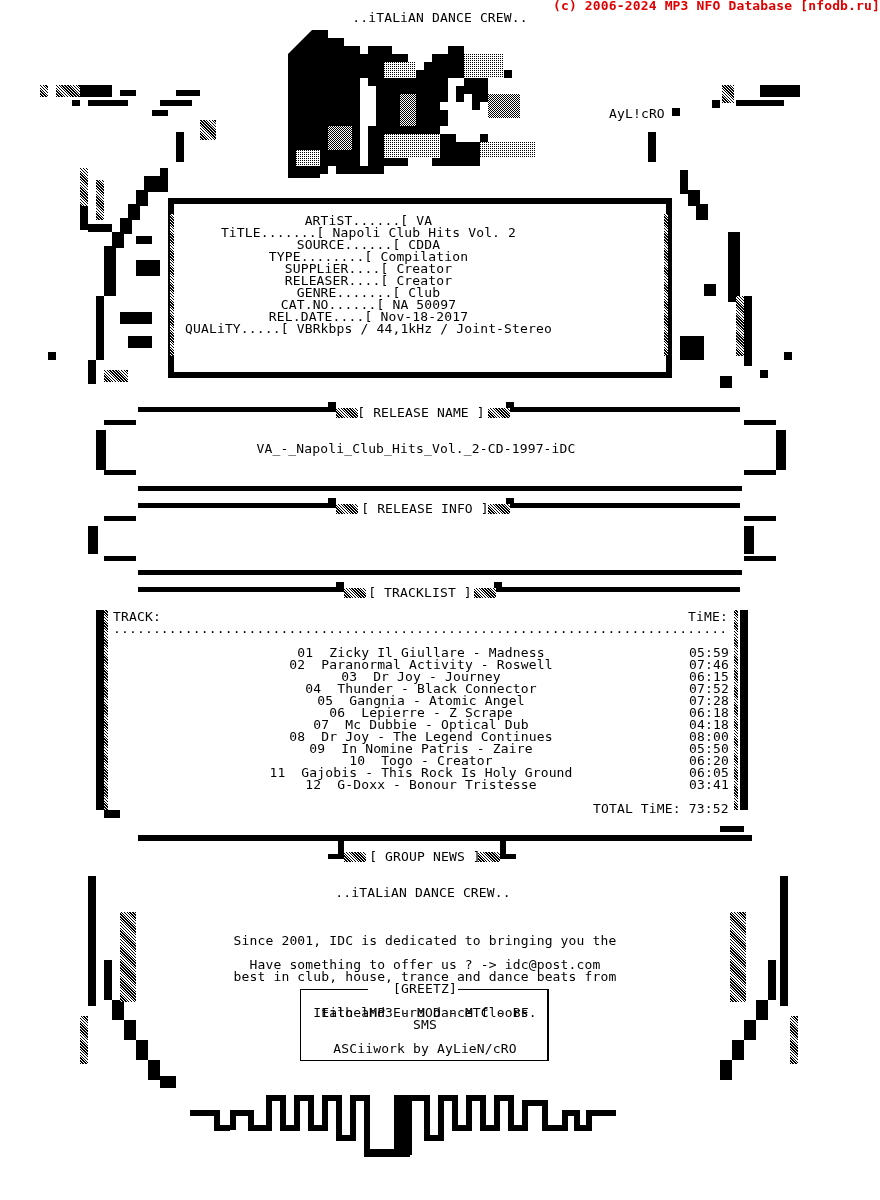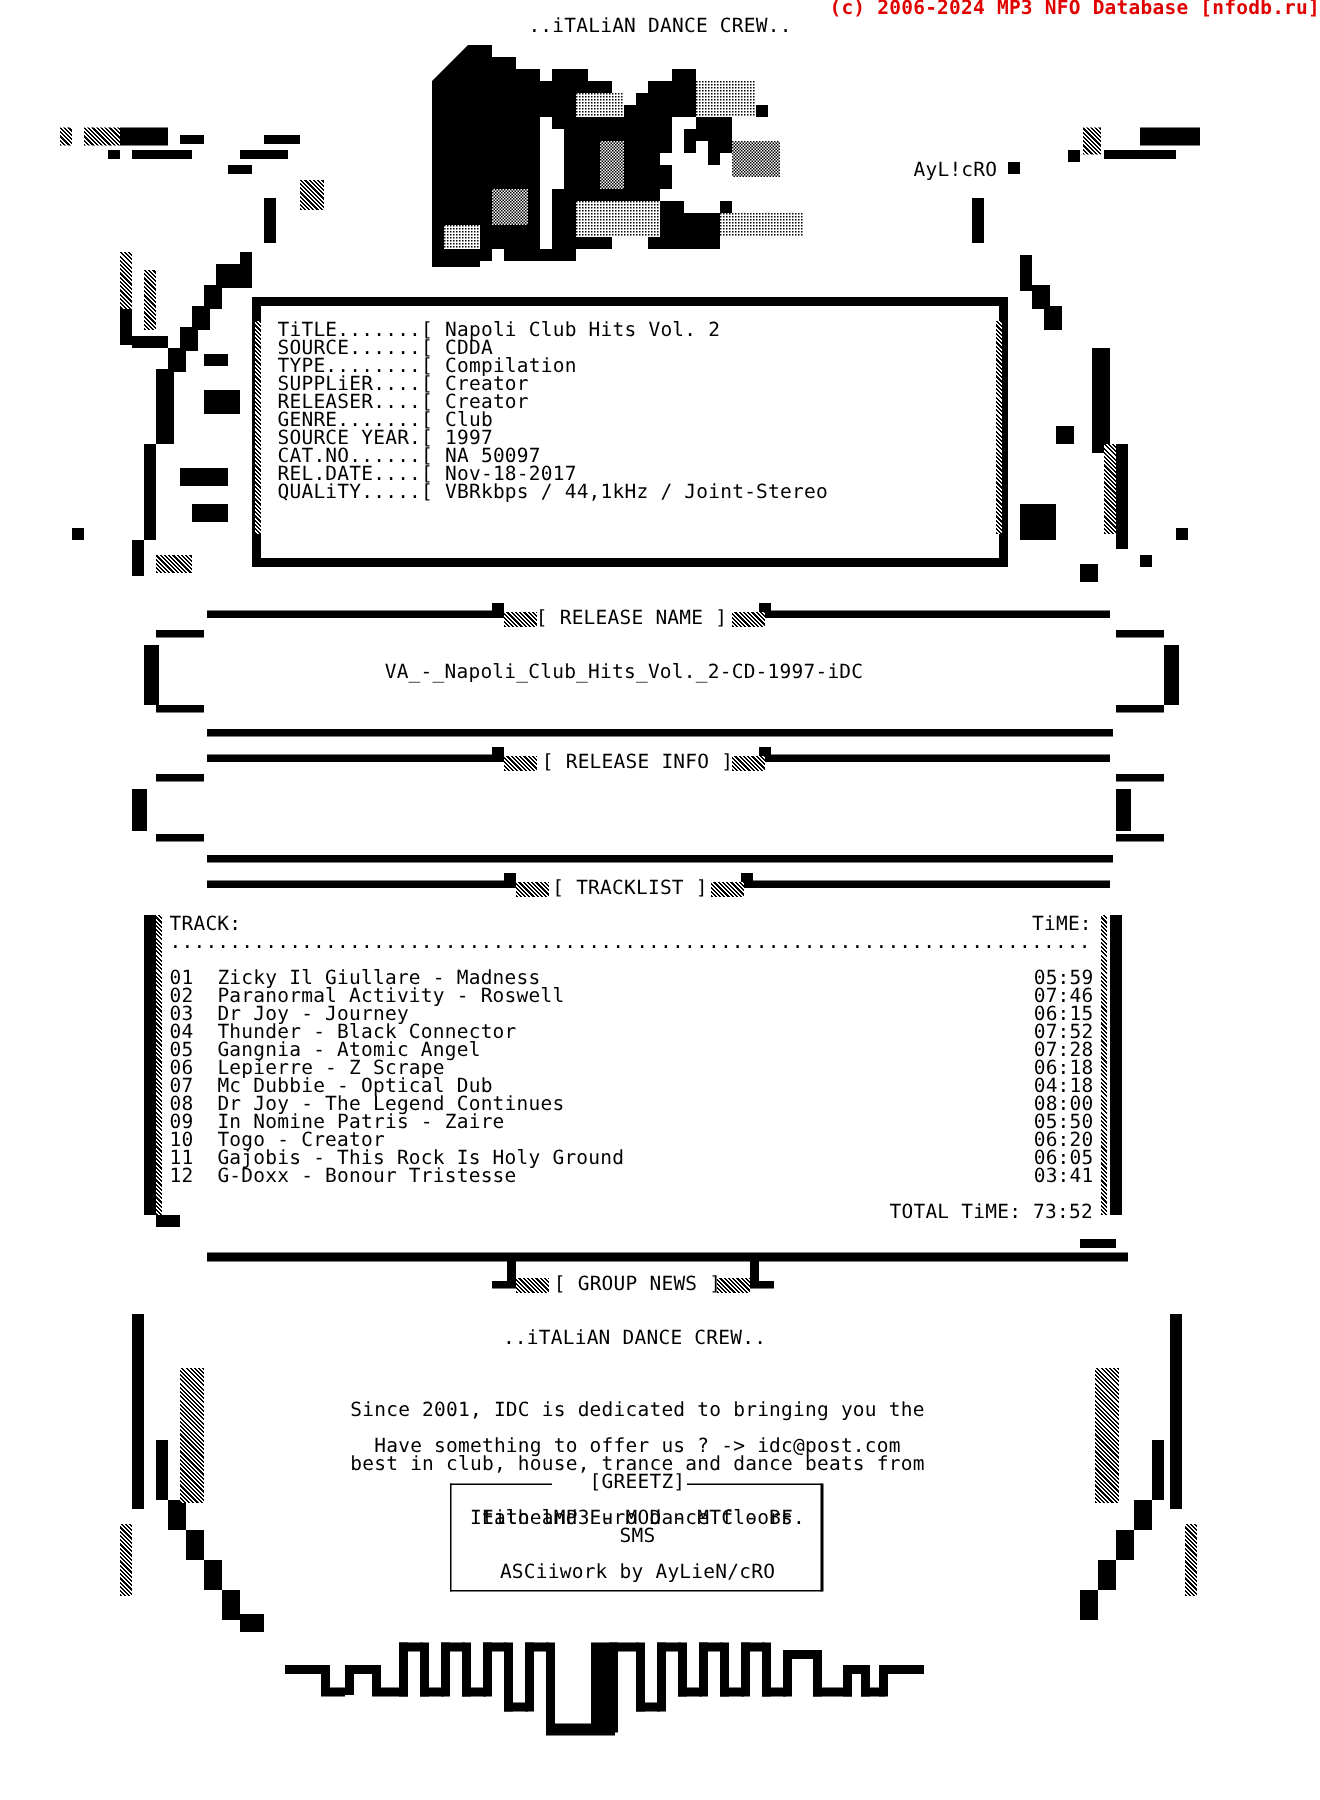--- a/index.html
+++ b/index.html
@@ -1,19 +1,19 @@
 <!DOCTYPE html>
 <html><head>
 <meta charset="utf-8">
 <style>
   html,body{margin:0;padding:0;background:#fff;}
   body{width:880px;height:1200px;position:relative;overflow:hidden;
        font-family:"DejaVu Sans Mono","Liberation Mono",monospace;color:#000;}
   .mono{font-family:"DejaVu Sans Mono","Liberation Mono",monospace;font-size:13px;line-height:12px;
-        white-space:pre;letter-spacing:0.15px;}
+        white-space:pre;letter-spacing:0.15px;text-align:center;}
   .abs{position:absolute;}
   .blk{position:absolute;background:#000;}
   .dith{position:absolute;
         background-image:repeating-linear-gradient(45deg,#000 0 1px,#fff 1px 2px);}
   .center{text-align:center;}
   .hdr-red{color:#e00000;font-weight:bold;text-align:right;}
   .box-line{position:absolute;background:#000;}
 </style>
 </head>
 <body>
@@ -118,27 +118,27 @@
 <div>
   <div class="box-line" style="left:168px;top:198px;width:504px;height:6px;"></div>
   <div class="box-line" style="left:168px;top:372px;width:504px;height:6px;"></div>
   <div class="box-line" style="left:168px;top:198px;width:6px;height:180px;"></div>
   <div class="dith" style="left:170px;top:214px;width:4px;height:142px;"></div>
   <div class="box-line" style="left:666px;top:198px;width:6px;height:180px;"></div>
   <div class="dith" style="left:664px;top:214px;width:4px;height:142px;"></div>
 </div>
 
 <div class="abs" style="left:185px;top:215px;">
+  <div class="mono"><span>ARTiST......[</span> <span>VA</span></div>
   <div class="mono"><span>TiTLE.......[</span> <span>Napoli Club Hits Vol. 2</span></div>
   <div class="mono"><span>SOURCE......[</span> <span>CDDA</span></div>
   <div class="mono"><span>TYPE........[</span> <span>Compilation</span></div>
   <div class="mono"><span>SUPPLiER....[</span> <span>Creator</span></div>
   <div class="mono"><span>RELEASER....[</span> <span>Creator</span></div>
   <div class="mono"><span>GENRE.......[</span> <span>Club</span></div>
-  <div class="mono"><span>SOURCE YEAR.[</span> <span>1997</span></div>
   <div class="mono"><span>CAT.NO......[</span> <span>NA 50097</span></div>
   <div class="mono"><span>REL.DATE....[</span> <span>Nov-18-2017</span></div>
   <div class="mono"><span>QUALiTY.....[</span> <span>VBRkbps / 44,1kHz / Joint-Stereo</span></div>
 </div>
 
 <div>
   <div class="blk" style="left:138px;top:407px;width:192px;height:5px;"></div>
   <div class="blk" style="left:512px;top:407px;width:228px;height:5px;"></div>
   <div class="blk" style="left:328px;top:402px;width:8px;height:10px;"></div>
   <div class="blk" style="left:506px;top:402px;width:8px;height:10px;"></div>

